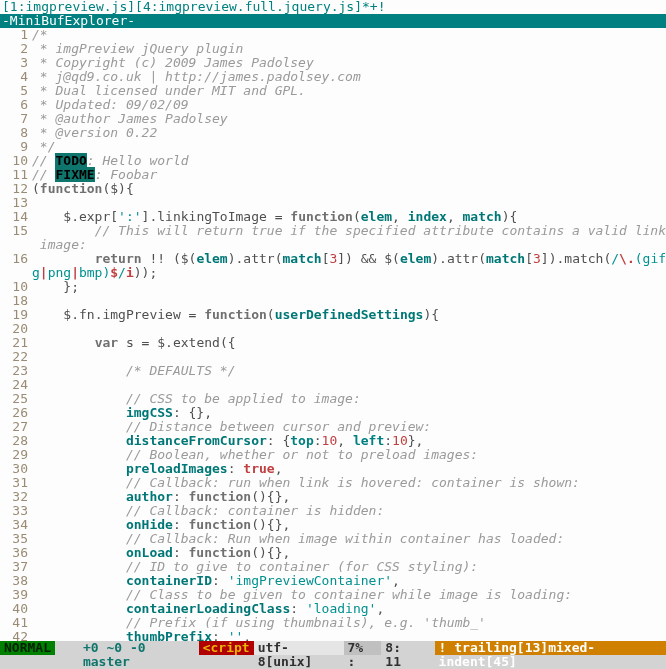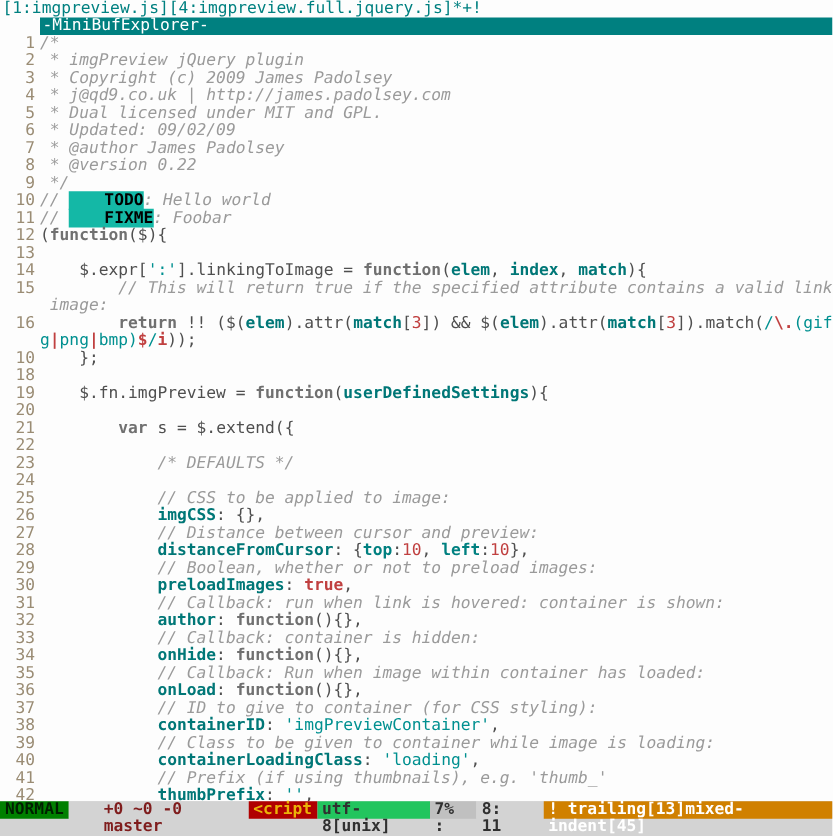--- a/index.html
+++ b/index.html
@@ -18,21 +18,20 @@
     color: #008080;
     padding: 0 2px;
     height: 14px;
     white-space: pre;
   }
   .minibuf {
     background: #008080;
     color: #ffffff;
     padding: 0 2px;
     height: 14px;
-    margin-left: 32px;
   }
   .editor {
     display: flex;
     flex-direction: column;
     background: #fdfdfd;
     height: calc(669px - 14px - 14px - 14px - 14px);
     overflow: hidden;
   }
   .row {
     display: flex;
@@ -53,32 +52,32 @@
   }
   .c-comment   { color: #9a9a9a; font-style: italic; }
   .c-key       { color: #707070; font-weight: bold; }
   .c-func      { color: #008080; font-weight: bold; }
   .c-op        { color: #4f4f4f; }
   .c-str       { color: #009090; }
   .c-num       { color: #c04040; }
   .c-const     { color: #c04040; font-weight: bold; }
   .c-ident     { color: #007777; font-weight: bold; }
   .c-regex     { color: #009090; }
-  .hl-todo     { background: #14b8a6; color: #000; font-weight: bold; padding-left: 28px; }
+  .hl-todo     { background: #0f766e; color: #000; font-weight: bold; }
   .statusbar {
     display: flex;
     height: 30px;
     background: #d3d3d3;
     font-weight: bold;
   }
   .sb { padding: 0 4px; height: 14px; }
   .sb-mode   { background: #008000; color: #002000; }
-  .sb-git    { background: #d3d3d3; color: #7f1d1d; padding-left: 28px; }
+  .sb-git    { background: #d3d3d3; color: #0f766e; padding-left: 28px; }
   .sb-cript  { background: #b00000; color: #eab308; }
-  .sb-enc    { background: #22c55e; color: #303030; }
+  .sb-enc    { background: #e5e5e5; color: #303030; }
   .sb-pct    { background: #c0c0c0; color: #303030; }
   .sb-pos    { background: #d3d3d3; color: #303030; }
   .sb-spacer { flex: 1; background: #d3d3d3; }
   .sb-warn   { background: #d08000; color: #ffffff; }
 </style>
 </head>
 <body>
 
 <div class="tabbar">[1:imgpreview.js][4:imgpreview.full.jquery.js]*+!</div>
 <div class="minibuf">-MiniBufExplorer-</div>

